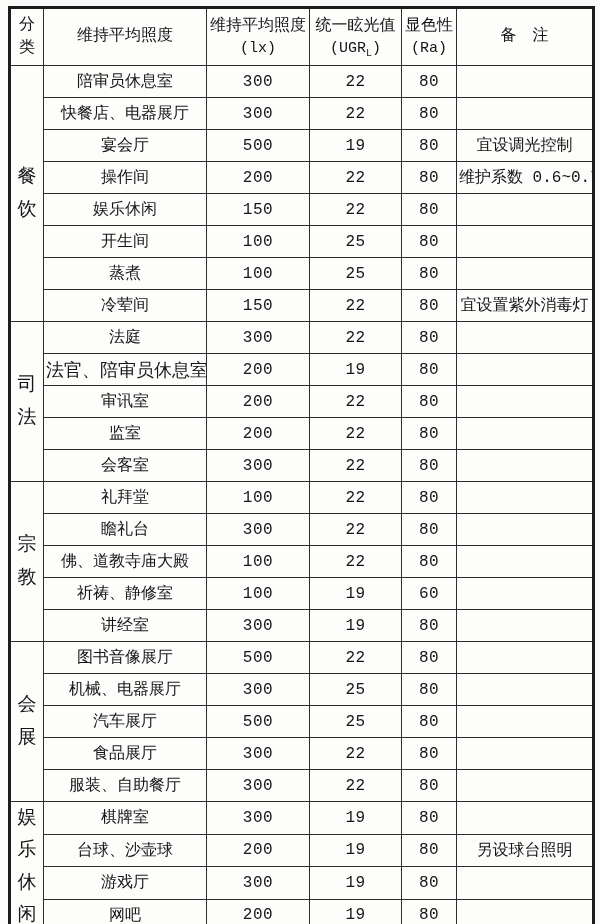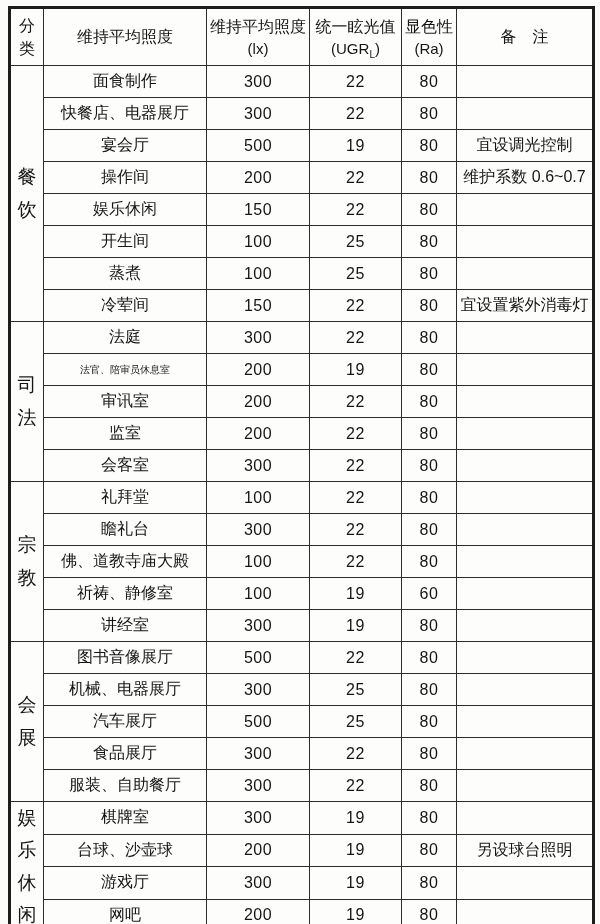--- a/index.html
+++ b/index.html
@@ -8,21 +8,21 @@
     background: #fbfbfa;
     width: 600px;
     height: 924px;
     overflow: hidden;
   }
   .page {
     box-sizing: border-box;
     width: 592px;
     height: 924px;
     padding: 6px 8px;
-    font-family: Liberation Sans, sans-serif;
+    font-family: Liberation Mono, monospace;
   }
   table.std {
     border-collapse: collapse;
     table-layout: fixed;
     width: 584px;
     background: #fdfdfc;
     border: 3px solid #1c1c1c;
     color: #151515;
   }
   table.std th, table.std td {
@@ -51,21 +51,21 @@
     font-size: 16px;
   }
   tbody tr.short td { height: 27px; }
   td.cat {
     font-size: 19px;
     padding: 0;
     line-height: 1.7;
     letter-spacing: 0;
   }
   td.room { white-space: nowrap; }
-  td.room.tight { font-size: 10px; }
+  td.room.tight { font-size: 18px; }
   td.num { font-size: 16px; letter-spacing: 0.5px; }
   td.remark { font-size: 16px; white-space: nowrap; }
 </style>
 </head>
 <body>
 
 <div class="page">
   <table class="std">
     <colgroup>
       <col style="width:34px">
@@ -90,21 +90,21 @@
         <th>
           <span>显色性</span>
           <span class="hline2">(Ra)</span>
         </th>
         <th>备　注</th>
       </tr>
     </thead>
     <tbody id="table-body">
         <tr>
           <td class="cat" rowspan="8">餐饮</td>
-          <td class="room">面食制作</td>
+          <td class="room">陪审员休息室</td>
           <td class="num">300</td>
           <td class="num">22</td>
           <td class="num">80</td>
           <td class="remark"></td>
         </tr>
         <tr>
           <td class="room">快餐店、电器展厅</td>
           <td class="num">300</td>
           <td class="num">22</td>
           <td class="num">80</td>

